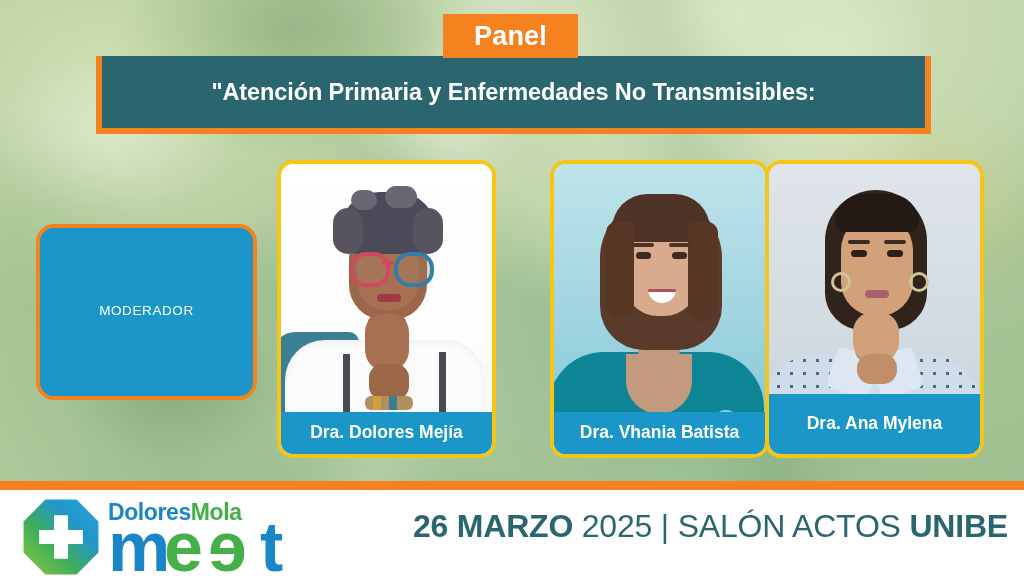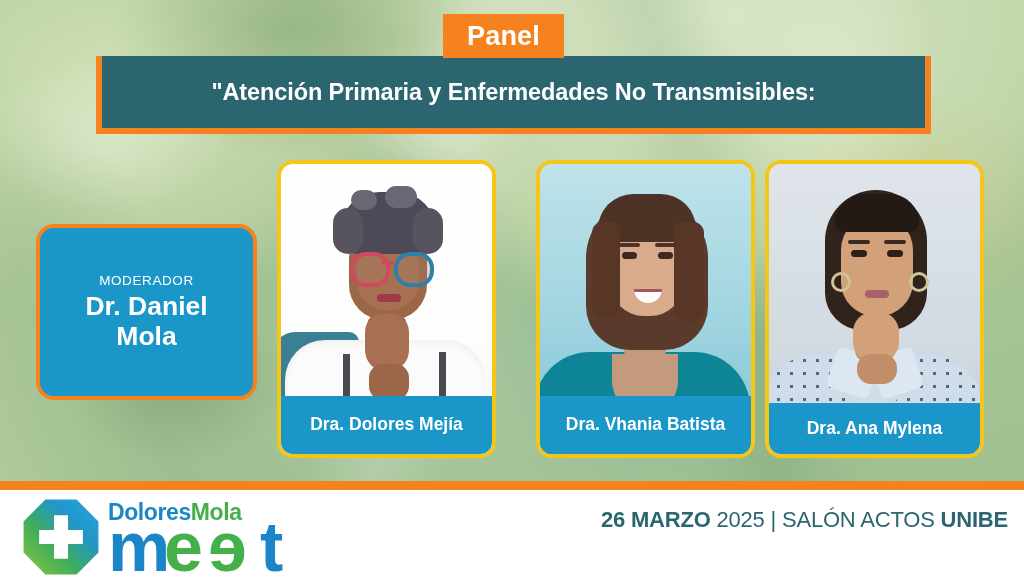--- a/index.html
+++ b/index.html
@@ -30,21 +30,21 @@
       radial-gradient(ellipse 170px 110px at 150px 175px,rgba(236,243,226,.5) 0%,rgba(236,243,226,0) 75%),
       radial-gradient(ellipse 140px 200px at 880px 120px,rgba(230,240,215,.5) 0%,rgba(230,240,215,0) 75%);
       filter:blur(6px);}
   .bg .l4{background:
       linear-gradient(105deg,rgba(255,255,255,0) 38%,rgba(255,255,255,.18) 44%,rgba(255,255,255,0) 50%),
       linear-gradient(75deg,rgba(90,130,85,0) 60%,rgba(90,130,85,.16) 66%,rgba(90,130,85,0) 72%);
       filter:blur(10px);}
   .bg .blurwrap{filter:blur(3px);}
 
   
-  .panel-badge{position:absolute;left:443px;top:14px;width:121px;height:44px;
+  .panel-badge{position:absolute;left:443px;top:14px;width:135px;height:44px;
     background:#f5821f;color:#fff;display:flex;align-items:center;justify-content:center;
     font-size:27px;font-weight:bold;letter-spacing:.2px;z-index:6;}
 
   
   .title-shadow{position:absolute;left:96px;top:56px;width:835px;height:78px;background:#f5821f;z-index:4;}
   .title-bar{position:absolute;left:102px;top:56px;width:823px;height:72px;background:#2b6670;
     z-index:5;display:flex;align-items:center;justify-content:center;}
   .title-text{color:#fff;font-size:23.5px;font-weight:bold;line-height:1.22;text-align:center;
     padding:0 12px;letter-spacing:-.1px;}
 
@@ -52,28 +52,28 @@
   .moderator{position:absolute;left:36px;top:224px;width:213px;height:168px;
     background:#1a96c8;border:4px solid #f5821f;border-radius:18px;z-index:6;
     display:flex;flex-direction:column;align-items:center;justify-content:center;color:#fff;}
   .mod-label{font-size:13.5px;letter-spacing:.6px;margin-bottom:4px;}
   .mod-name{font-size:26.5px;font-weight:bold;line-height:1.12;text-align:center;}
 
   
   .card{position:absolute;top:160px;width:211px;height:290px;
     border:4px solid #f5c518;border-radius:16px;overflow:hidden;z-index:6;background:#e8eef4;}
   .card.c1{left:277px;}
-  .card.c2{left:536px;}
+  .card.c2{left:550px;}
   .card.c3{left:765px;}
   .photo{position:absolute;left:0;top:0;right:0;bottom:0;overflow:hidden;}
   .nameband{position:absolute;left:0;right:0;bottom:0;background:#1a96c8;color:#fff;
     display:flex;align-items:center;justify-content:center;text-align:center;
     font-size:17.5px;font-weight:bold;line-height:1.12;}
-  .nameband.one{height:58px;}
-  .nameband.two{height:51px;}
+  .nameband.one{height:42px;}
+  .nameband.two{height:60px;}
 
   
   .p-bg{position:absolute;inset:0;}
   .p1-bg{background:linear-gradient(180deg,#ffffff 0%,#fdfdfd 60%,#f3f4f5 100%);}
   .p2-bg{background:linear-gradient(180deg,#bfe3ea 0%,#9fd4e0 55%,#7cc3d4 100%);}
   .p3-bg{background:linear-gradient(180deg,#dfe5ea 0%,#d2dae2 60%,#c6d0d9 100%);}
   .el{position:absolute;}
 
   
   .divider{position:absolute;left:0;top:481px;width:1024px;height:9px;background:#f5821f;z-index:7;}
@@ -87,21 +87,21 @@
   .ds .s{color:#45b04a;}
   .meet{position:relative;height:54px;margin-top:-4px;}
   .meet span{position:absolute;top:0;font-size:70px;font-weight:bold;line-height:.78;letter-spacing:-3px;}
   .meet .m{left:0;color:#1a86c8;}
   .meet .e1{left:56px;color:#45b04a;}
   .meet .e2{left:103px;color:#45b04a;transform:scaleX(-1);transform-origin:center;}
   .meet .t{left:152px;color:#1a86c8;}
 
   .foot-right{position:absolute;right:16px;top:12px;text-align:right;color:#2b6670;}
   .url{font-size:22px;line-height:1.25;letter-spacing:-.2px;}
-  .when{font-size:22px;line-height:1.3;margin-top:4px;letter-spacing:-.2px;}
+  .when{font-size:32px;line-height:1.3;margin-top:4px;letter-spacing:-.2px;}
   .when b{font-weight:bold;}
 </style>
 </head>
 <body>
 
 <div class="stage">
 
   <div class="bg">
     <div class="blurwrap" style="position:absolute;inset:0;">
       <div class="layer l1"></div>
@@ -117,24 +117,20 @@
 
   <div class="title-shadow"></div>
   <div class="title-bar">
     <div class="title-text">
       <div>"Atención Primaria y Enfermedades No Transmisibles:</div>
     </div>
   </div>
 
   <div class="moderator">
     <div class="mod-label">MODERADOR</div>
-    <div class="mod-name">
-      <div>Dr. Daniel</div>
-      <div>Mola</div>
-    </div>
   </div>
 
   <div class="card c1">
     <div class="photo">
       <div class="p-bg p1-bg"></div>
 
       <div class="el" style="left:-8px;top:168px;width:86px;height:110px;background:#3b7f94;border-radius:22px 10px 0 0;"></div>
 
       <div class="el" style="left:4px;top:176px;width:200px;height:120px;background:#fbfbfc;border-radius:40px 40px 0 0;box-shadow:inset 0 2px 6px rgba(0,0,0,.06);"></div>
       <div class="el" style="left:88px;top:176px;width:34px;height:120px;background:#f1f2f4;"></div>

